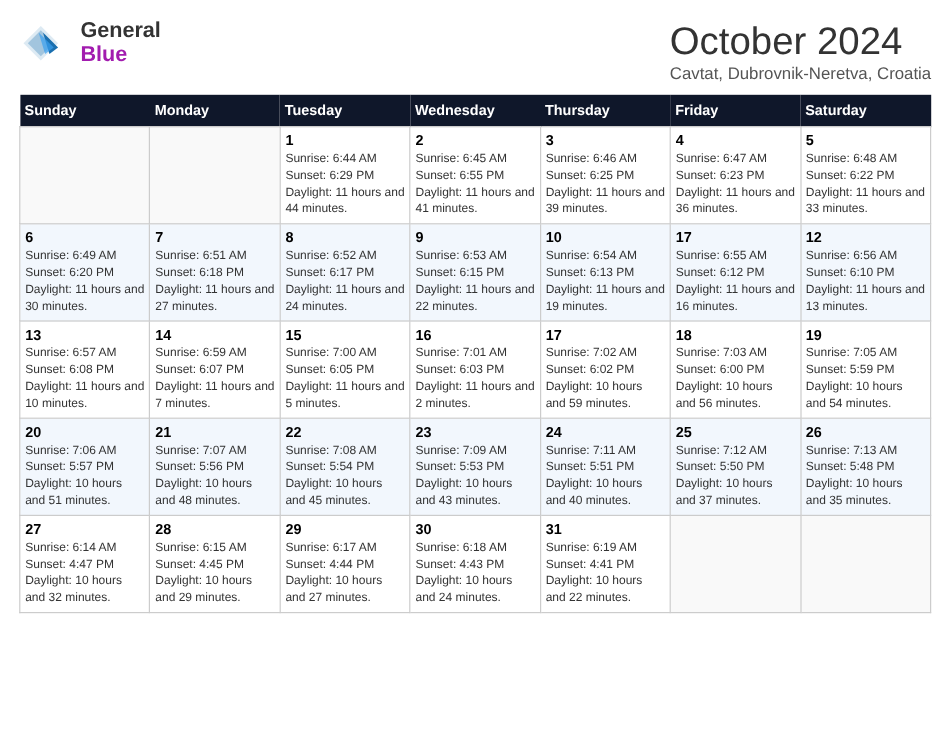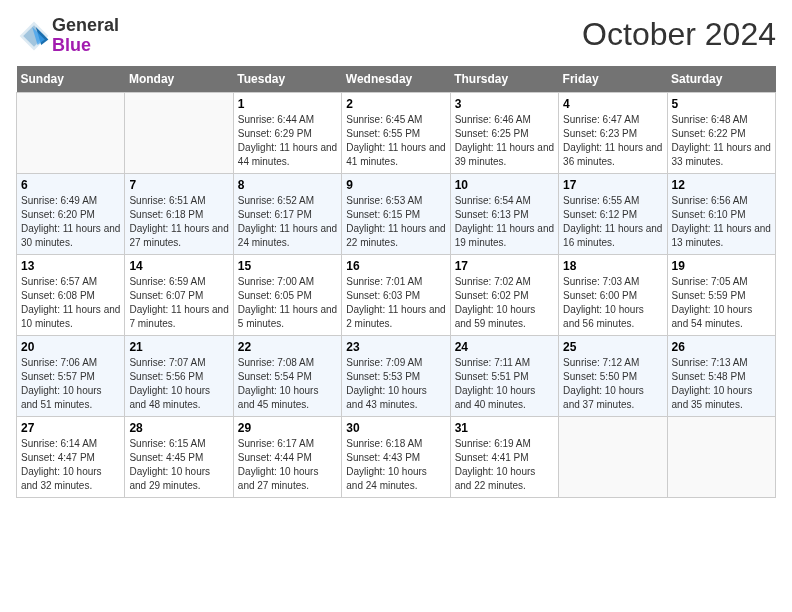--- a/index.html
+++ b/index.html
@@ -12,21 +12,21 @@
     }
     .header {
       display: flex;
       justify-content: space-between;
       align-items: flex-start;
       margin-bottom: 10px;
     }
     .logo {
       display: flex;
       align-items: center;
-      gap: 0;
+      gap: 15px;
     }
     .logo-text {
       font-size: 18px;
       font-weight: bold;
       color: #333;
       line-height: 1.1;
     }
     .logo-blue { color: #a21caf; }
     .logo-icon {
       width: 36px;
@@ -42,21 +42,21 @@
     .location {
       font-size: 14px;
       color: #555;
     }
     table {
       width: 100%;
       border-collapse: collapse;
       font-size: 11px;
     }
     thead tr th {
-      background-color: #737373;
+      background-color: #0f172a;
       color: #fff;
       padding: 6px 4px;
       text-align: left;
       font-size: 12px;
       font-weight: 600;
     }
     tbody tr td {
       border: 1px solid #ccc;
       vertical-align: top;
       padding: 4px;
@@ -94,20 +94,21 @@
     </svg>
     <div>
       <div class="logo-text">
         <span>General</span><br>
         <span class="logo-blue">Blue</span>
       </div>
     </div>
   </div>
   <div class="title-block">
     <div class="month-title">October 2024</div>
+    <div class="location">Cavtat, Dubrovnik-Neretva, Croatia</div>
   </div>
 </div>
 
 <table>
   <thead>
     <tr>
     <th>Sunday</th>
         <th>Monday</th>
         <th>Tuesday</th>
         <th>Wednesday</th>

